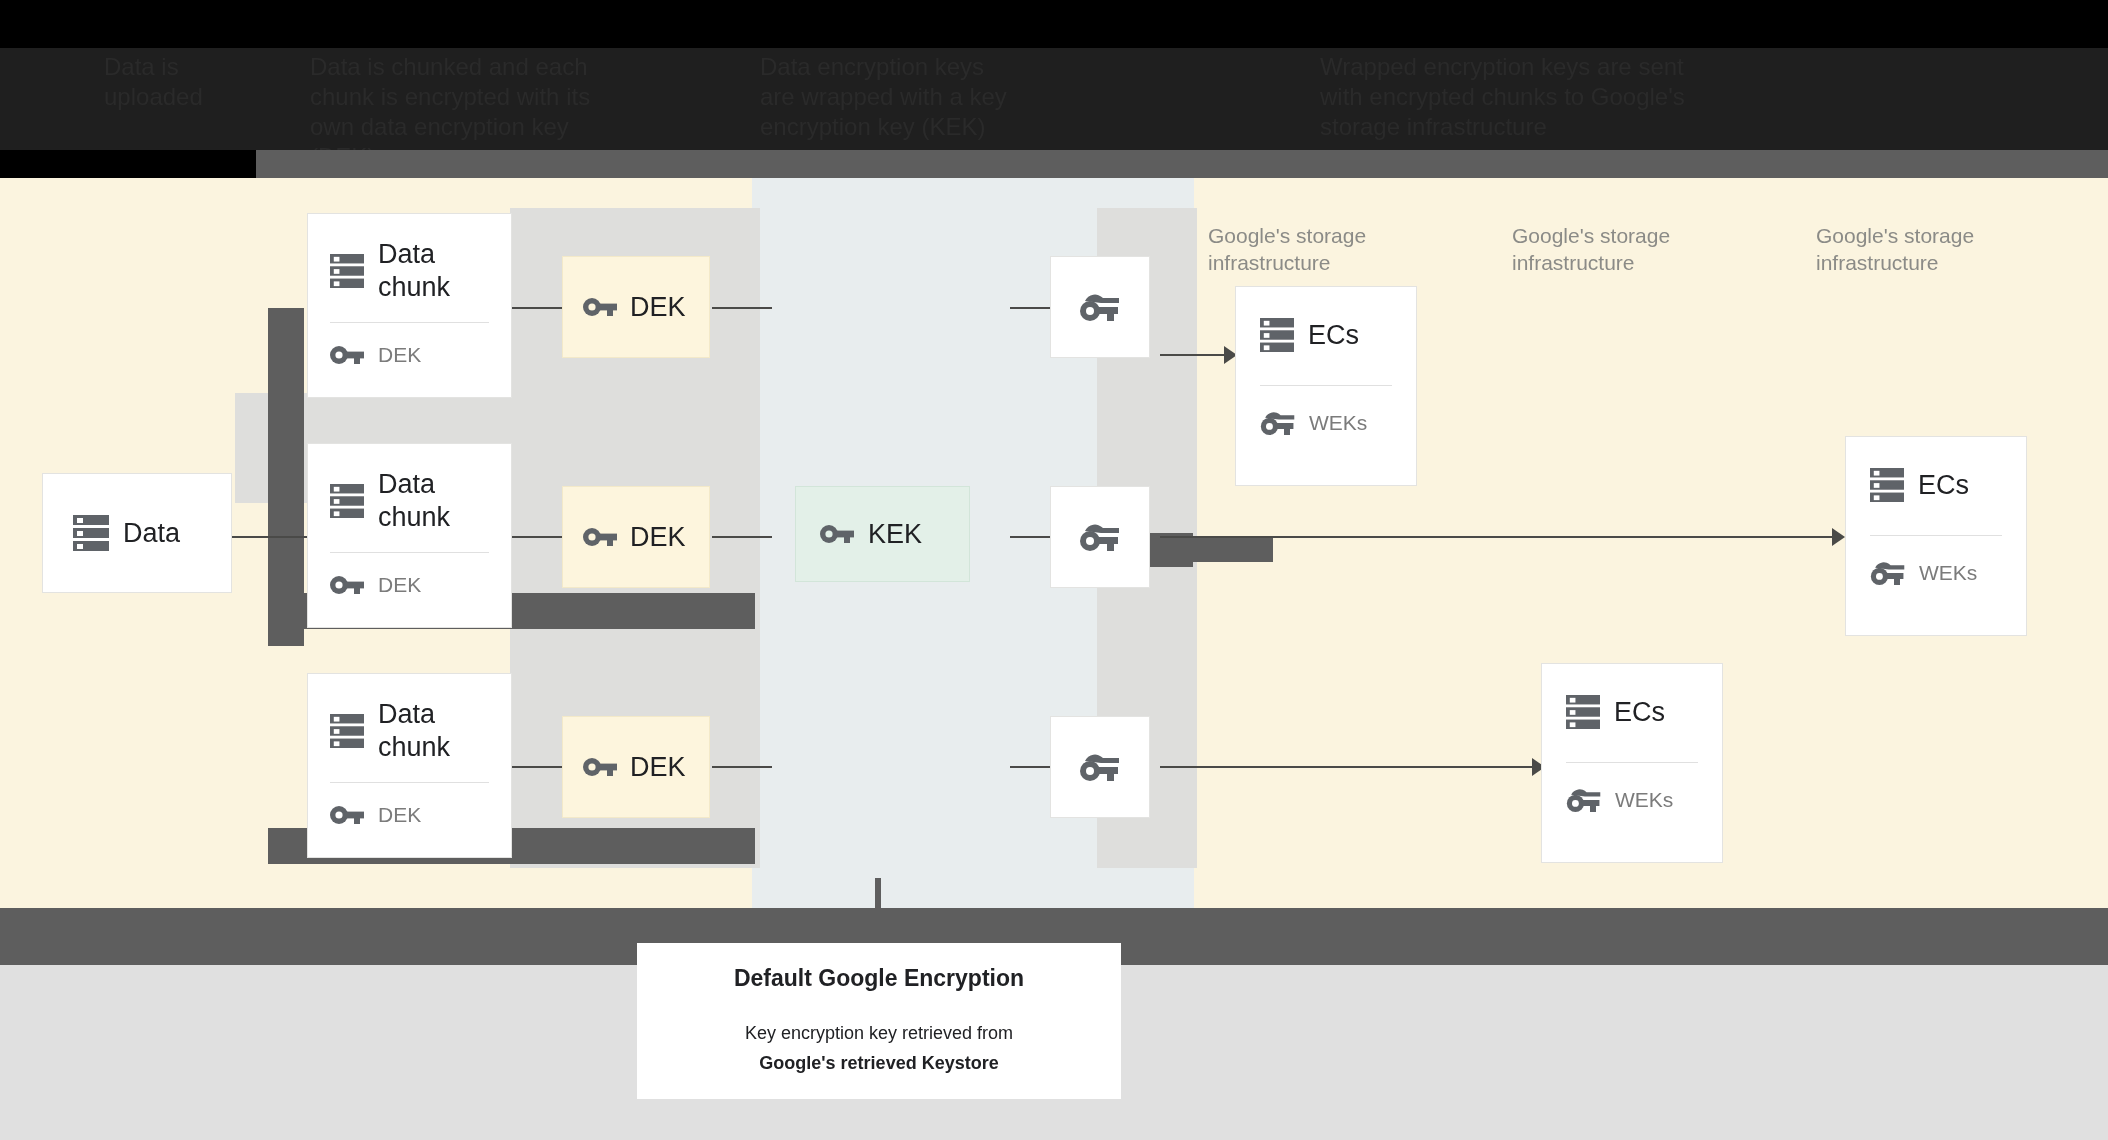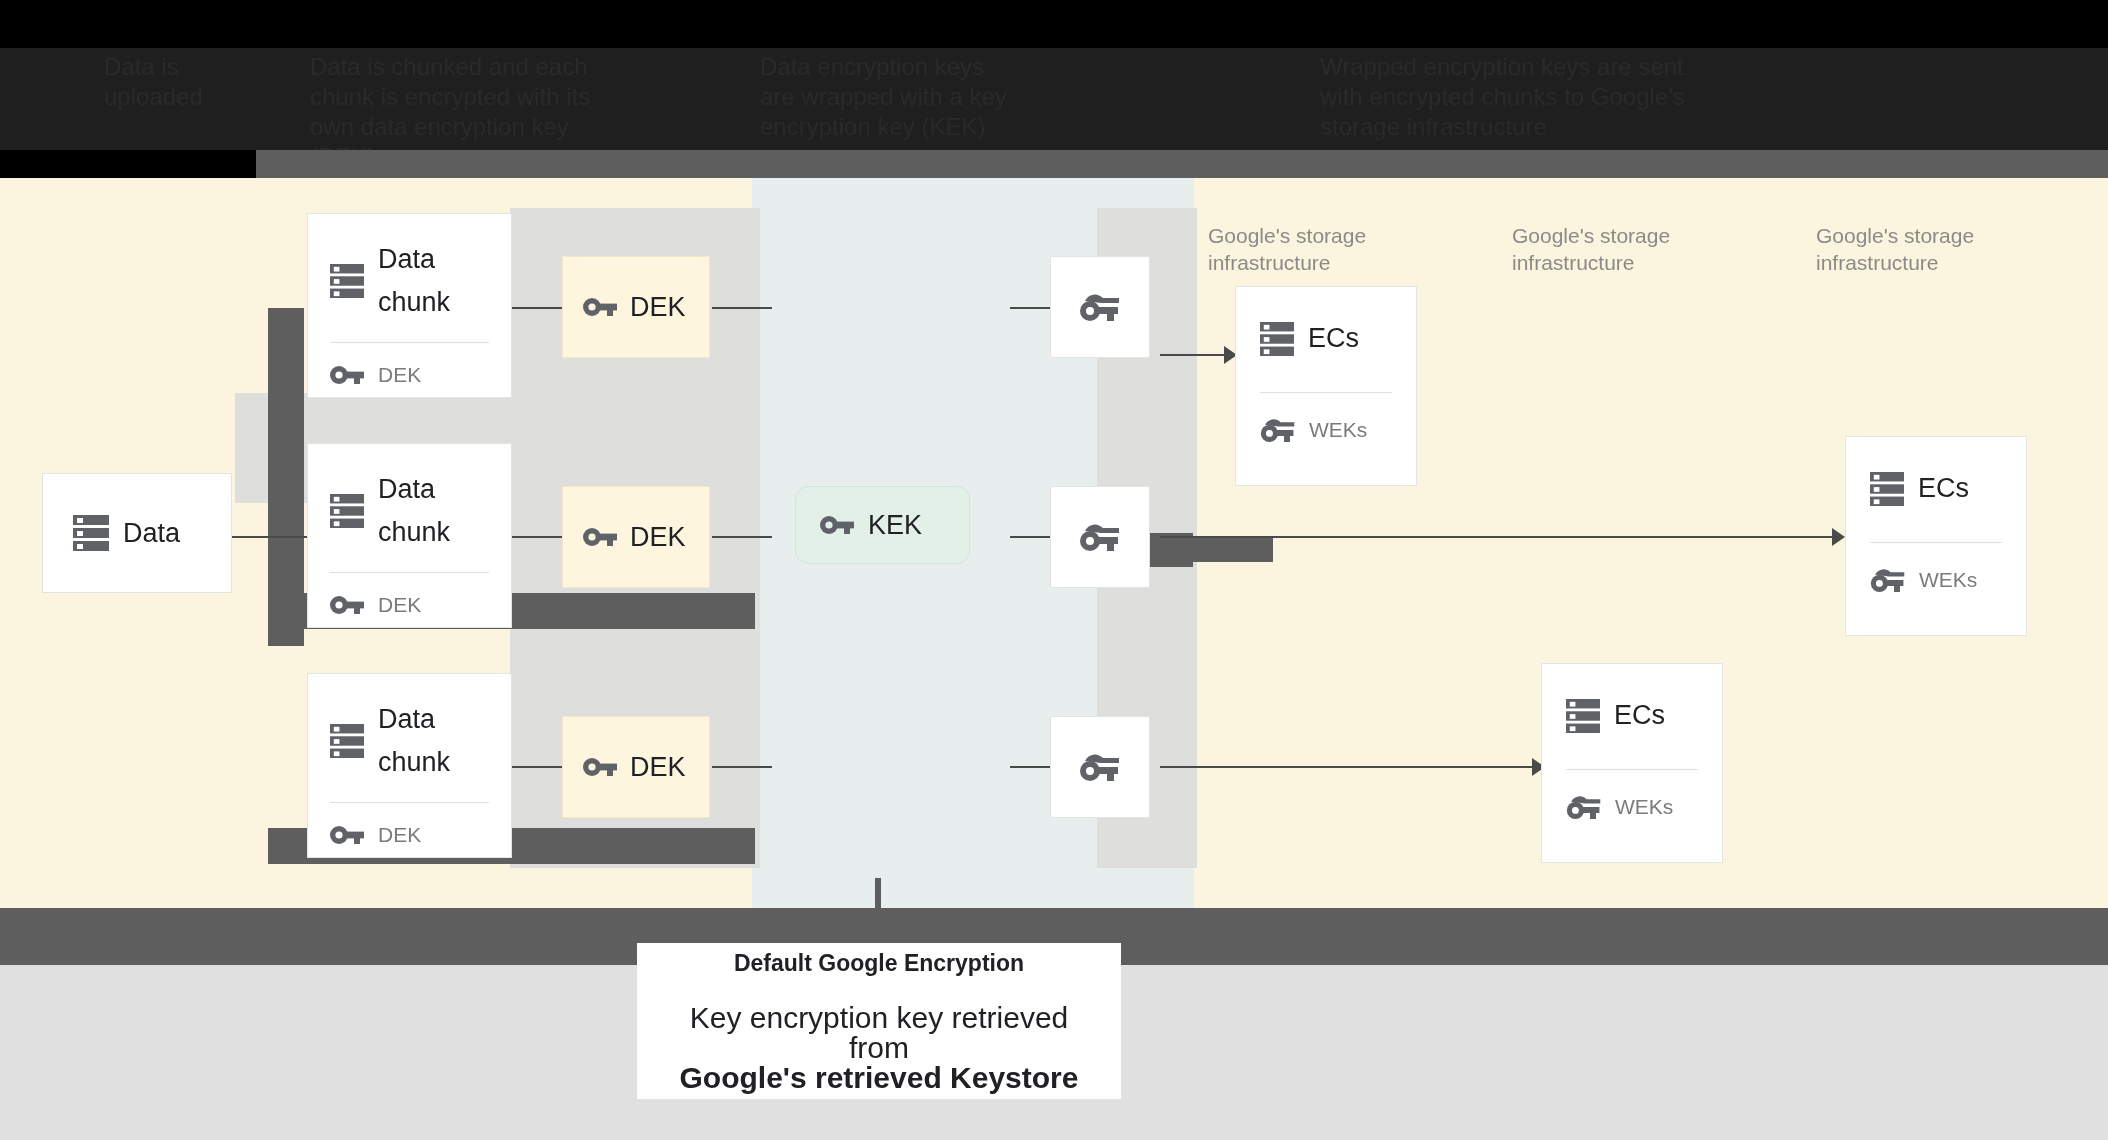--- a/index.html
+++ b/index.html
@@ -34,21 +34,21 @@
   
   .band{position:absolute;background:#5e5e5e;}
 
   
   .card{
     position:absolute;background:#ffffff;border:1px solid #e3e3e1;
     box-sizing:border-box;
   }
   .card-row{display:flex;align-items:center;}
   .card-title{
-    font-size:27px;color:#202124;line-height:43px;
+    font-size:27px;color:#202124;line-height:33px;
   }
   .card-sub{font-size:21px;color:#7b7b7b;}
   .divider{height:1px;background:#e0e0e0;}
 
   
   .svg-ico{display:block;}
 
   
   .conn{position:absolute;background:#4a4a48;height:2px;}
   .arrow{position:absolute;height:2px;background:#4a4a48;}
@@ -60,21 +60,21 @@
   
   .botband{position:absolute;left:0;top:908px;width:2108px;height:57px;background:#5e5e5e;}
   .botarea{position:absolute;left:0;top:965px;width:2108px;height:175px;background:#e0e0e0;}
   .caption{
     position:absolute;left:637px;top:943px;width:484px;height:156px;
     background:#fff;box-sizing:border-box;
     display:flex;flex-direction:column;align-items:center;justify-content:center;
     padding:18px 20px;
   }
   .cap-title{font-size:23px;font-weight:bold;color:#202124;margin-bottom:26px;text-align:center;}
-  .cap-body{font-size:30px;color:#202124;text-align:center;line-height:30px;}
+  .cap-body{font-size:18px;color:#202124;text-align:center;line-height:30px;}
   .cap-body b{font-weight:bold;}
 </style>
 </head>
 <body>
 
 <div class="stage">
 
   <div class="topbar">
     <div class="hdr-inner"></div>
     <div class="hdr-col hdr-c1">Data is
@@ -258,21 +258,21 @@
         <svg class="svg-ico" width="34" height="20" viewBox="0 0 34 20" aria-hidden="true">
           <circle cx="9" cy="10" r="9" fill="#5f6368"></circle>
             <circle cx="9" cy="10" r="3.6" fill="#fdf5dd"></circle>
           <rect x="15" y="6.6" width="19" height="6.8" fill="#5f6368"></rect>
             <rect x="24" y="13" width="6" height="6" fill="#5f6368"></rect>
         </svg>
       </span>
       <span class="card-title">DEK</span>
     </div>
 
-    <div class="card" style="left:795px;top:308px;width:175px;height:78px;background:#e3f0e8;border-color:#d2e5d9;display:flex;align-items:center;padding-left:24px;border-radius:13px;">
+    <div class="card" style="left:795px;top:308px;width:175px;height:96px;background:#e3f0e8;border-color:#d2e5d9;display:flex;align-items:center;padding-left:24px;">
       <span style="margin-right:14px;">
         <svg class="svg-ico" width="34" height="20" viewBox="0 0 34 20" aria-hidden="true">
           <circle cx="9" cy="10" r="9" fill="#5f6368"></circle>
             <circle cx="9" cy="10" r="3.6" fill="#e3f0e8"></circle>
           <rect x="15" y="6.6" width="19" height="6.8" fill="#5f6368"></rect>
             <rect x="24" y="13" width="6" height="6" fill="#5f6368"></rect>
         </svg>
       </span>
       <span class="card-title">KEK</span>
     </div>

